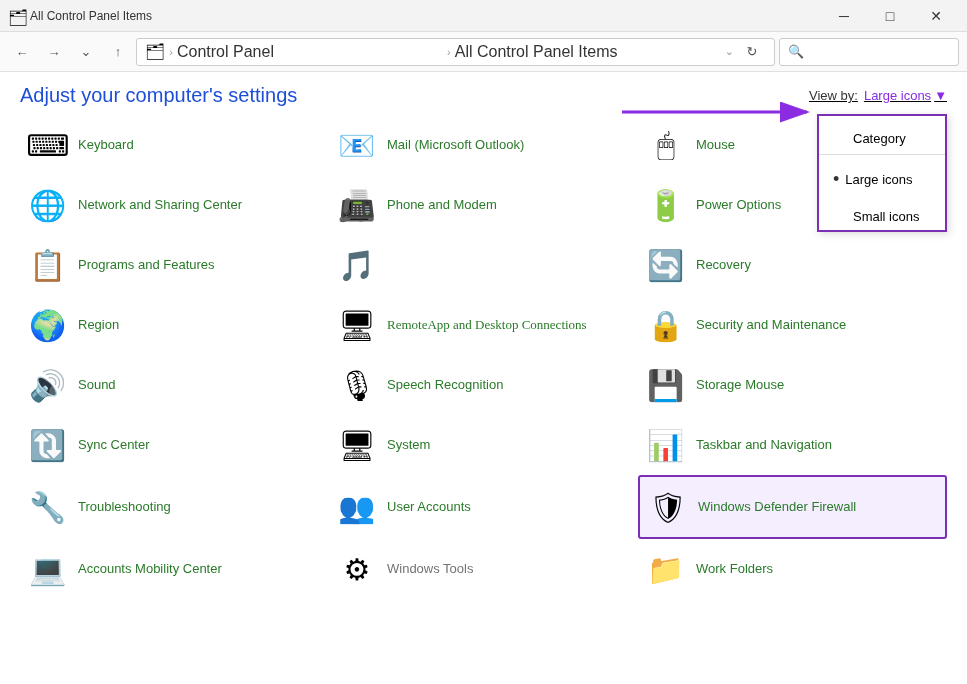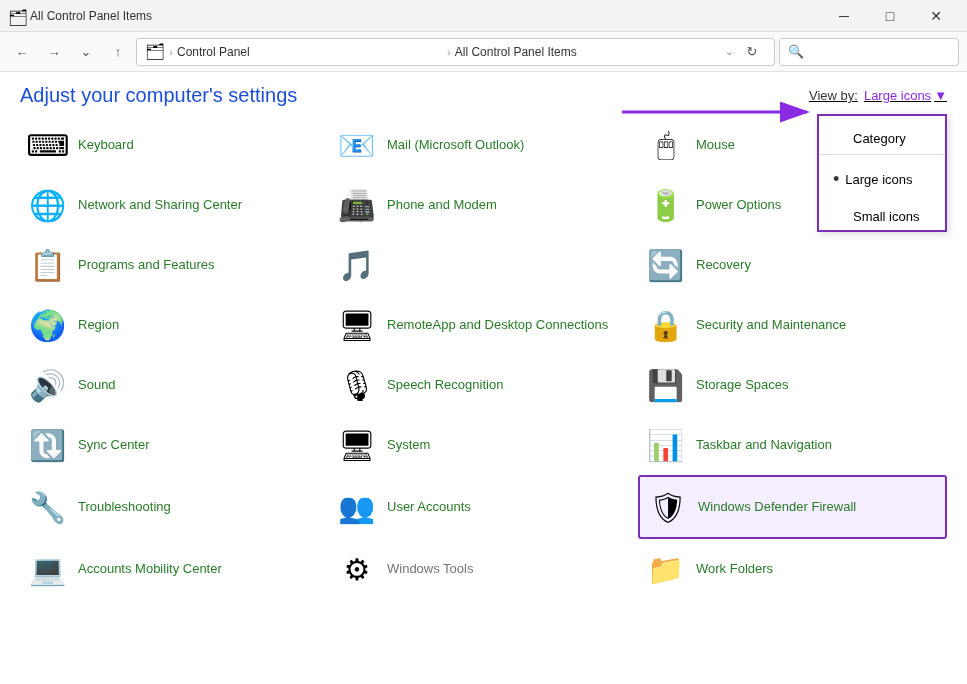--- a/index.html
+++ b/index.html
@@ -28,21 +28,21 @@
     .nav-btn {
       width: 28px; height: 28px; border: none; background: transparent;
       cursor: pointer; border-radius: 3px; font-size: 13px; color: #555;
       display: flex; align-items: center; justify-content: center;
     }
     .address-input-wrap {
       flex: 1; display: flex; align-items: center;
       border: 1px solid #ccc; border-radius: 3px; height: 28px;
       background: #fff; padding: 0 8px; gap: 4px;
     }
-    .address-text { font-size: 12px; color: #333; flex: 1; }
+    .address-text { font-size: 16px; color: #333; flex: 1; }
     .address-sep { color: #999; font-size: 11px; }
     .search-box {
       width: 180px; height: 28px; border: 1px solid #ccc; border-radius: 3px;
       display: flex; align-items: center; padding: 0 8px; background: #fff;
     }
     .search-icon { color: #888; font-size: 13px; }
 
     
     .page-header {
       display: flex; align-items: center; justify-content: space-between;
@@ -225,37 +225,37 @@
       <div class="control-item">
         <div class="item-icon" style="font-size: 30px;">🔄</div>
         <span class="item-label" style="color: rgb(42, 122, 42);">Recovery</span>
       </div>
       <div class="control-item">
         <div class="item-icon" style="font-size: 30px;">🌍</div>
         <span class="item-label" style="color: rgb(42, 122, 42);">Region</span>
       </div>
       <div class="control-item">
         <div class="item-icon" style="font-size: 30px;">🖥</div>
-        <span class="item-label" style="color: rgb(42, 122, 42);">RemoteApp and Desktop Connections</span>
+        <span class="item-label" style="color: rgb(42, 122, 42); font-family: Liberation Serif, serif;">RemoteApp and Desktop Connections</span>
       </div>
       <div class="control-item">
         <div class="item-icon" style="font-size: 30px;">🔒</div>
         <span class="item-label" style="color: rgb(42, 122, 42);">Security and Maintenance</span>
       </div>
       <div class="control-item">
         <div class="item-icon" style="font-size: 30px;">🔊</div>
         <span class="item-label" style="color: rgb(42, 122, 42);">Sound</span>
       </div>
       <div class="control-item">
         <div class="item-icon" style="font-size: 30px;">🎙</div>
         <span class="item-label" style="color: rgb(42, 122, 42);">Speech Recognition</span>
       </div>
       <div class="control-item">
         <div class="item-icon" style="font-size: 30px;">💾</div>
-        <span class="item-label" style="color: rgb(42, 122, 42);">Storage Spaces</span>
+        <span class="item-label" style="color: rgb(42, 122, 42);">Storage Mouse</span>
       </div>
       <div class="control-item">
         <div class="item-icon" style="font-size: 30px;">🔃</div>
         <span class="item-label" style="color: rgb(42, 122, 42);">Sync Center</span>
       </div>
       <div class="control-item">
         <div class="item-icon" style="font-size: 30px;">🖥</div>
         <span class="item-label" style="color: rgb(42, 122, 42);">System</span>
       </div>
       <div class="control-item">

